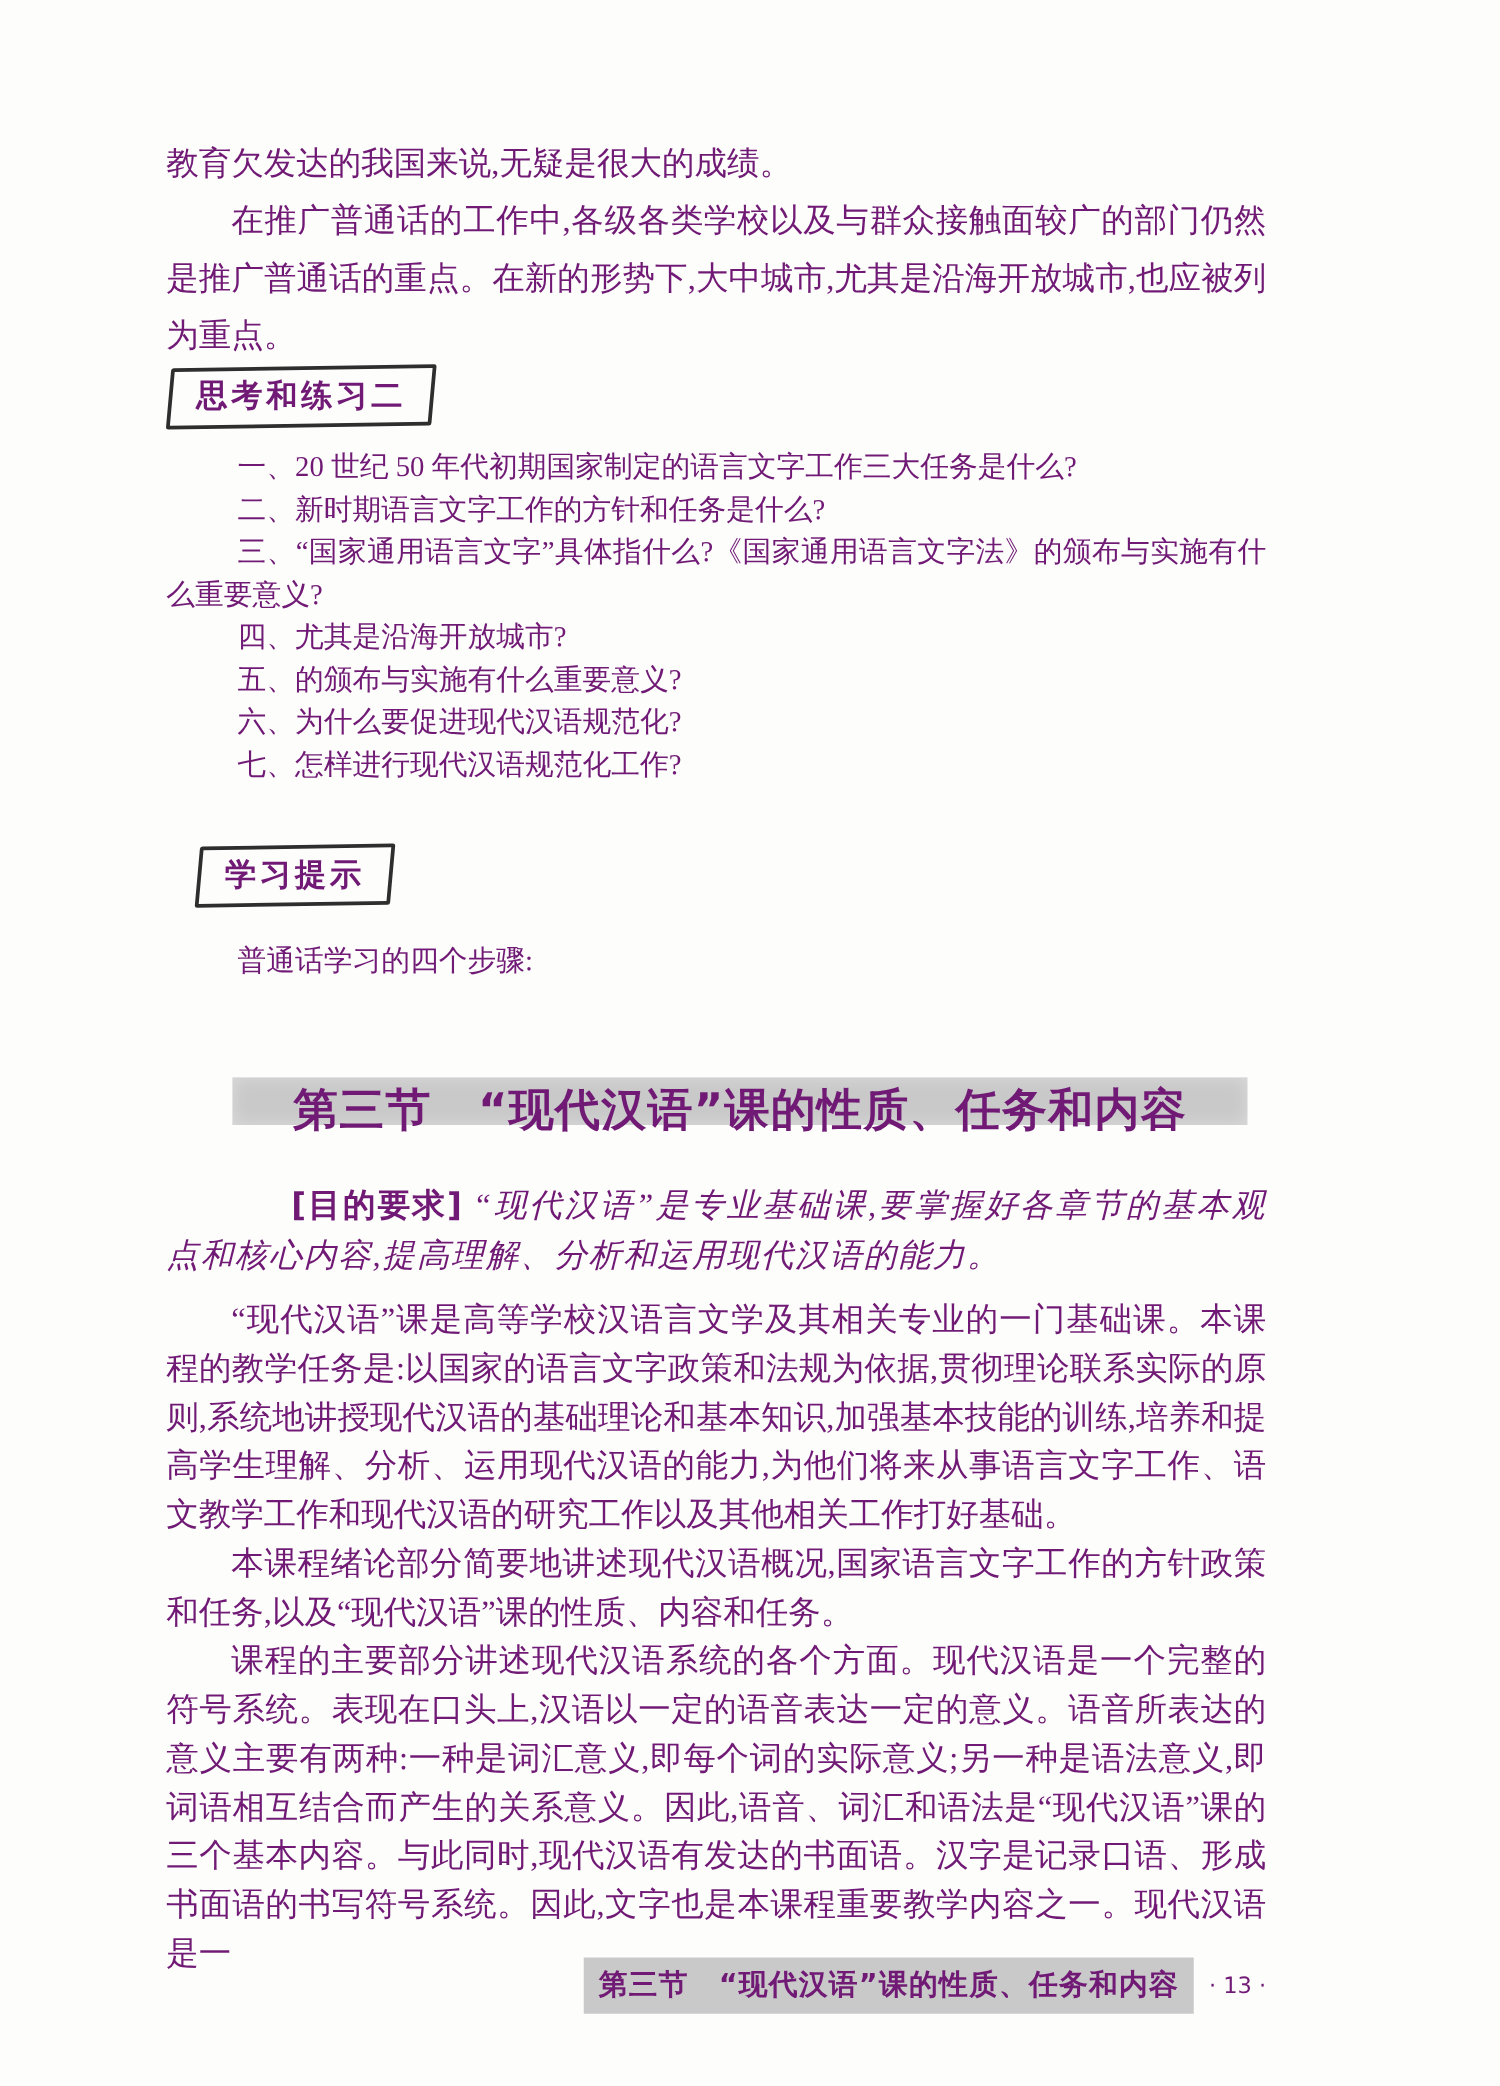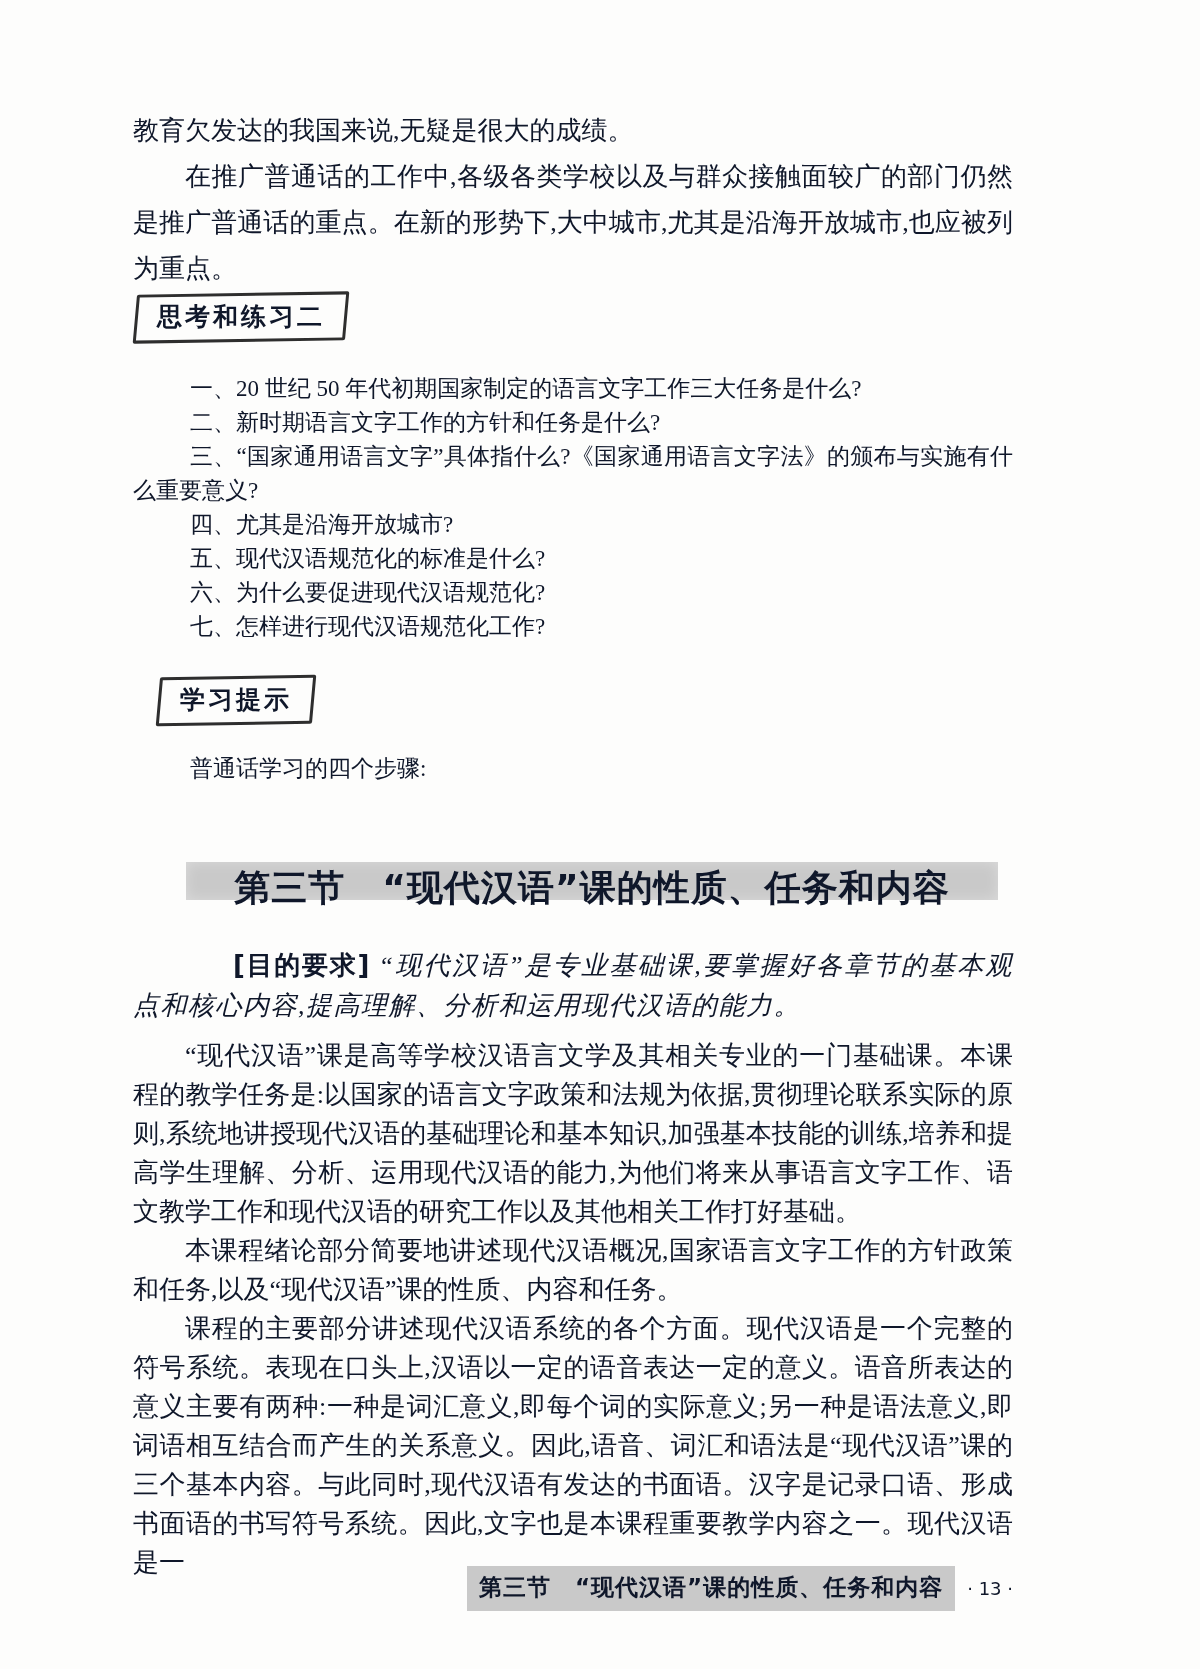--- a/index.html
+++ b/index.html
@@ -6,21 +6,21 @@
     margin: 0;
     padding: 0;
     background: #ffffff;
   }
   .page {
     position: relative;
     width: 1200px;
     height: 1669px;
     margin: 0 auto;
     background: #fdfdfc;
-    color: #0f172a;
+    color: #701a75;
     overflow: hidden;
     font-family: "Liberation Serif", serif;
   }
   .blk {
     position: absolute;
     left: 133px;
     width: 880px;
   }
   p { margin: 0; padding: 0; }
 
@@ -54,21 +54,21 @@
     font-weight: bold;
     font-size: 25px;
     letter-spacing: 3px;
     white-space: nowrap;
   }
   .exercise-box { top: 293px; }
   .tips-box { top: 676px; margin-left: 23px; }
 
   
   .questions {
-    top: 372px;
+    top: 357px;
     font-size: 23px;
     line-height: 34px;
     text-align: justify;
   }
   .questions p { text-indent: 57px; }
 
   
   .tips {
     top: 748px;
     font-size: 23px;
@@ -169,21 +169,21 @@
   <div class="hand-box exercise-box">
     <span class="box-frame"></span>
     <span class="box-label">思考和练习二</span>
   </div>
 
   <div class="blk questions">
     <p>一、20 世纪 50 年代初期国家制定的语言文字工作三大任务是什么?</p>
     <p>二、新时期语言文字工作的方针和任务是什么?</p>
     <p>三、“国家通用语言文字”具体指什么?《国家通用语言文字法》的颁布与实施有什么重要意义?</p>
     <p>四、尤其是沿海开放城市?</p>
-    <p>五、现代汉语规范化的标准是什么?</p>
+    <p>五、的颁布与实施有什么重要意义?</p>
     <p>六、为什么要促进现代汉语规范化?</p>
     <p>七、怎样进行现代汉语规范化工作?</p>
   </div>
 
   <div class="hand-box tips-box">
     <span class="box-frame"></span>
     <span class="box-label">学习提示</span>
   </div>
 
   <div class="blk tips">

